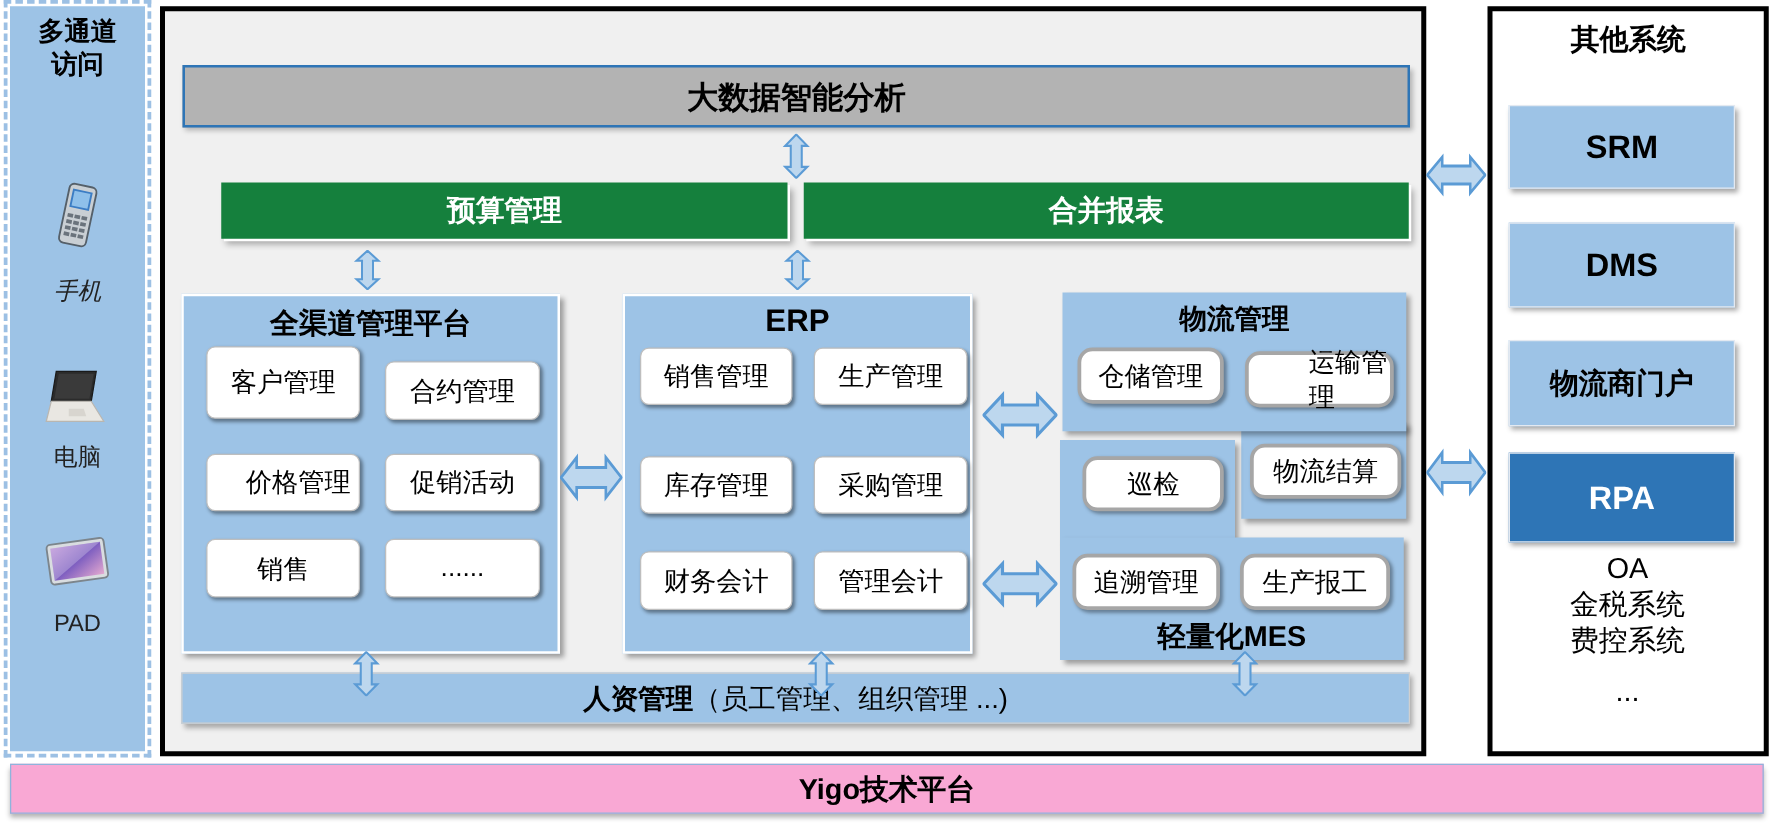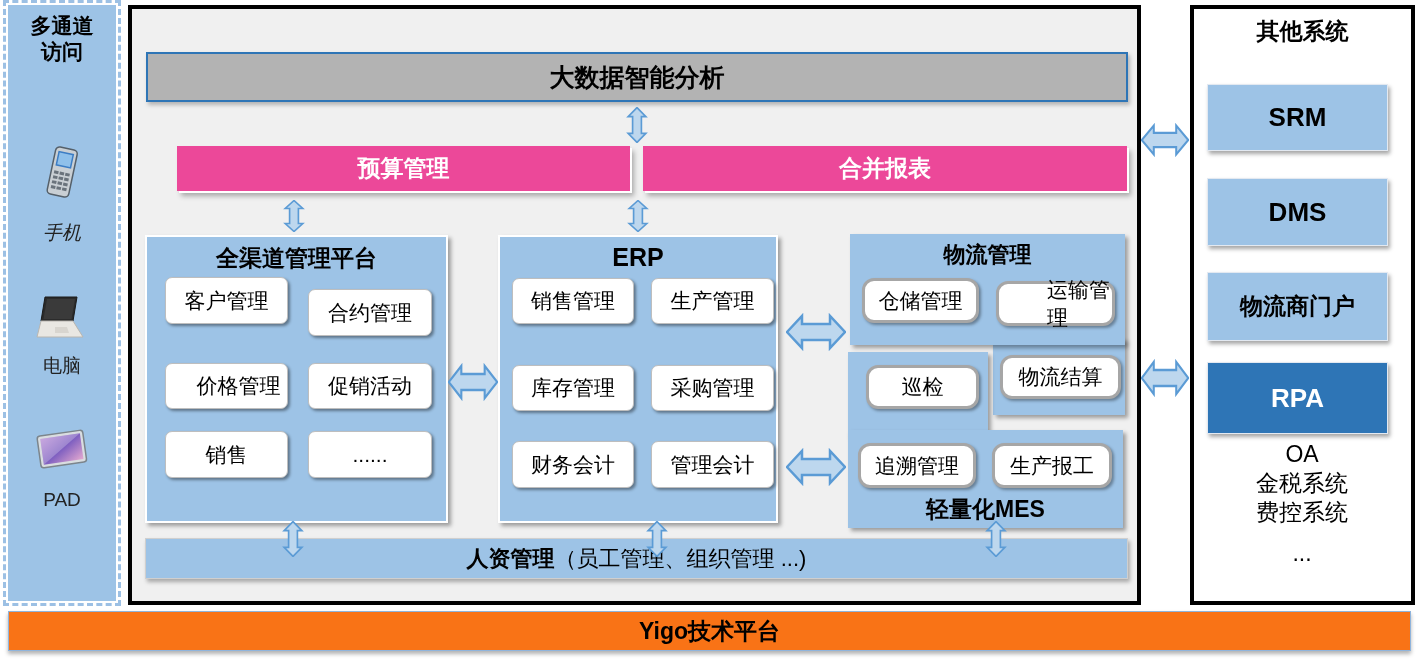--- a/index.html
+++ b/index.html
@@ -18,40 +18,40 @@
     font-size:21px;line-height:1.25;color:#000;}
   .device-icon{left:0;width:100%;text-align:center;}
   .device-label{left:0;width:100%;text-align:center;font-size:19px;color:#222;}
   
   .main-panel{left:128px;top:5px;width:1013px;height:600px;background:#F0F0F0;border:4px solid #000;}
   .right-panel{left:1190px;top:5px;width:225px;height:600px;background:#ffffff;border:4px solid #000;}
   
   .gray-bar{left:146px;top:52px;width:982px;height:50px;background:#B3B3B3;
     border:2px solid #2E75B6;display:flex;align-items:center;justify-content:center;
     font-size:25px;font-weight:bold;color:#000;box-shadow:2px 3px 4px rgba(0,0,0,.25);}
-  .dark-bar{background:#ec4899;color:#fff;font-weight:bold;font-size:23px;
+  .dark-bar{background:#15803d;color:#fff;font-weight:bold;font-size:23px;
     display:flex;align-items:center;justify-content:center;
     box-shadow:2px 2px 0 0 #ffffff,4px 5px 5px rgba(0,0,0,.3);}
   .budget-bar{left:177px;top:146px;width:453px;height:45px;}
   .merge-bar{left:643px;top:146px;width:484px;height:45px;}
   
   .panel-blue{background:#9DC3E6;box-shadow:3px 3px 4px rgba(0,0,0,.35);}
   .panel-title{text-align:center;font-weight:bold;font-size:23px;color:#000;}
   .cellA{background:#fff;border:1px solid #BEBEBE;border-radius:7px;
     box-shadow:2px 2px 3px rgba(0,0,0,.4);display:flex;align-items:center;justify-content:center;
     font-size:21px;color:#000;}
   .cellB{background:#fff;border:3px solid #A6A6A6;border-radius:12px;
     box-shadow:2px 2px 3px rgba(0,0,0,.35);display:flex;align-items:center;justify-content:center;
     font-size:21px;color:#000;}
   
   .hr-bar{left:145px;top:538px;width:983px;height:41px;background:#9DC3E6;
     border:1px solid #cfcfcf;box-shadow:2px 3px 4px rgba(0,0,0,.3);
     display:flex;align-items:center;justify-content:center;font-size:22px;color:#000;}
   .hr-bold{font-weight:bold;}
-  .footer-bar{left:8px;top:611px;width:1403px;height:40px;background:#f97316;
+  .footer-bar{left:8px;top:611px;width:1403px;height:40px;background:#f9a8d4;
     border:1px solid #8FB4DC;box-shadow:0 3px 4px rgba(0,0,0,.3);
     display:flex;align-items:center;justify-content:center;font-size:23px;font-weight:bold;color:#000;}
   
   .sysbox{left:1207px;width:181px;background:#9DC3E6;border:1px solid #E3E9F1;
     box-shadow:2px 3px 4px rgba(0,0,0,.35);display:flex;align-items:center;justify-content:center;
     font-weight:bold;color:#000;}
   .sysbox.dark{background:#2E75B6;color:#fff;}
   .plainlist{left:1190px;top:440px;width:224px;text-align:center;font-size:23px;line-height:29px;color:#000;}
   .arrow-svg{display:block;}
 </style>
@@ -128,21 +128,21 @@
 
   <div class="abs dark-bar budget-bar">
     <span>预算管理</span>
   </div>
   <div class="abs dark-bar merge-bar">
     <span>合并报表</span>
   </div>
 
   <div class="abs panel-blue" style="left:145px;top:235px;width:303px;height:288px;border:2px solid #fff;"></div>
   <div class="abs panel-title" style="left:145px;top:243px;width:303px;">全渠道管理平台</div>
-  <div class="abs cellA" style="left:165px;top:277px;width:123px;height:47px;">客户管理</div>
+  <div class="abs cellA" style="left:165px;top:277px;width:123px;height:58px;">客户管理</div>
   <div class="abs cellA" style="left:308px;top:289px;width:124px;height:47px;">合约管理</div>
   <div class="abs cellA" style="left:165px;top:363px;width:123px;height:46px;padding-left:24px;">价格管理</div>
   <div class="abs cellA" style="left:308px;top:363px;width:124px;height:46px;">促销活动</div>
   <div class="abs cellA" style="left:165px;top:431px;width:123px;height:47px;">销售</div>
   <div class="abs cellA" style="left:308px;top:431px;width:124px;height:47px;">......</div>
 
   <div class="abs panel-blue" style="left:498px;top:235px;width:280px;height:288px;border:2px solid #fff;"></div>
   <div class="abs panel-title" style="left:498px;top:243px;width:280px;font-size:25px;">ERP</div>
   <div class="abs cellA" style="left:512px;top:278px;width:122px;height:46px;">销售管理</div>
   <div class="abs cellA" style="left:651px;top:278px;width:123px;height:46px;">生产管理</div>

